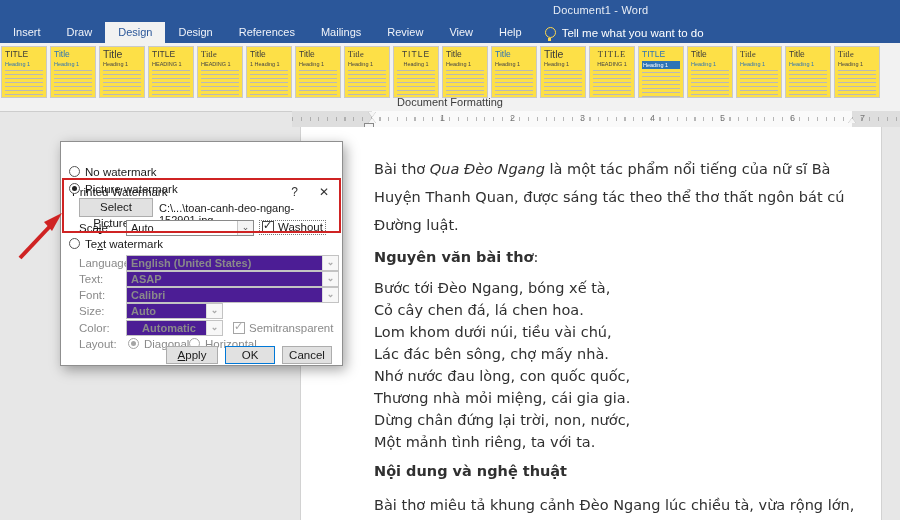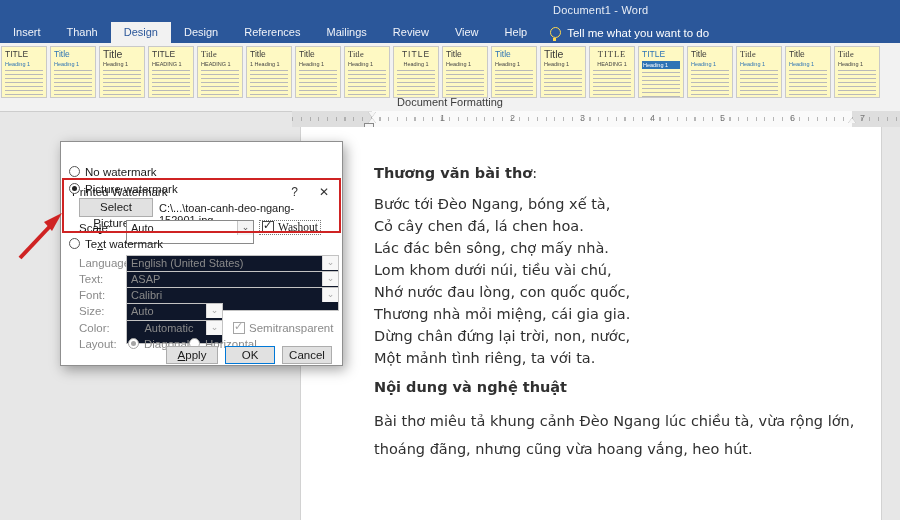--- a/index.html
+++ b/index.html
@@ -14,21 +14,21 @@
   .tabrow{position:absolute;left:0;top:22px;width:900px;height:21px;background:#2b579a;display:flex;align-items:stretch;}
   .tab{color:#f0f3f9;font-size:11px;padding:4px 13px 0 13px;cursor:pointer;}
   .tab.active{background:#f2f2f2;color:#2b579a;font-weight:normal;}
   .tellme{display:flex;align-items:center;gap:6px;color:#ffffff;font-size:11.5px;padding:0 10px;}
   .bulb{width:9px;height:9px;border:1.4px solid #ffd84d;border-radius:50%;position:relative;display:inline-block;}
   .bulb:after{content:"";position:absolute;left:2px;bottom:-4px;width:3px;height:3px;background:#ffd84d;}
 
   
   .ribbon{position:absolute;left:0;top:43px;width:900px;height:68px;background:#f2f2f2;border-bottom:1px solid #cdcdcd;}
   .gallery{position:absolute;left:1px;top:3px;display:flex;gap:3px;width:100%;overflow:hidden;}
-  .gitem{flex:0 0 46px;height:52px;background:#fef9c3;border:1px solid #c9c9c9;padding:3px 3px 0 3px;box-sizing:border-box;cursor:pointer;overflow:hidden;}
+  .gitem{flex:0 0 46px;height:52px;background:#fde047;border:1px solid #c9c9c9;padding:3px 3px 0 3px;box-sizing:border-box;cursor:pointer;overflow:hidden;}
   .gt{font-size:8.5px;color:#3b3b3b;line-height:9px;white-space:nowrap;overflow:hidden;}
   .gt.t-serif{font-family:"Liberation Serif",serif;}
   .gt.t-blue{color:#2e74b5;}
   .gt.t-big{font-size:10.5px;}
   .gt.t-center{text-align:center;letter-spacing:1px;}
   .gh{font-size:5.5px;color:#444;margin-top:2px;white-space:nowrap;overflow:hidden;line-height:6px;}
   .gh.h-blue{color:#2e74b5;}
   .gh.h-under{text-decoration:underline;}
   .gh.h-center{text-align:center;}
   .gh.h-bar{background:#2e74b5;color:#fff;padding:1px 1px;}
@@ -65,48 +65,48 @@
   .dlg-title .txt{position:absolute;left:11px;top:5px;font-size:11.5px;}
   .dlg-help{position:absolute;right:44px;top:4px;font-size:12px;color:#333;cursor:pointer;}
   .dlg-close{position:absolute;right:13px;top:4px;font-size:12px;color:#333;cursor:pointer;}
   .radio{display:inline-block;width:9px;height:9px;border:1px solid #555;border-radius:50%;background:#fff;vertical-align:-1px;margin-right:5px;position:relative;}
   .radio.sel:after{content:"";position:absolute;left:2px;top:2px;width:5px;height:5px;border-radius:50%;background:#222;}
   .radio.dis{border-color:#a5a5a5;}
   .radio.dis.sel:after{background:#a5a5a5;}
   .rrow{position:absolute;left:8px;white-space:nowrap;}
   .btn{position:absolute;background:#e1e1e1;border:1px solid #adadad;font-size:11.5px;text-align:center;line-height:16px;cursor:pointer;color:#1a1a1a;}
   .btn.primary{border:1px solid #0078d7;}
-  .combo{position:absolute;height:24px;background:#fff;border:1px solid #8a8a8a;box-sizing:border-box;font-size:11px;line-height:14px;padding-left:4px;cursor:pointer;}
+  .combo{position:absolute;height:16px;background:#fff;border:1px solid #8a8a8a;box-sizing:border-box;font-size:11px;line-height:14px;padding-left:4px;cursor:pointer;}
   .combo .arr{position:absolute;right:0;top:0;width:15px;height:14px;border-left:1px solid #c5c5c5;background:#f4f4f4;color:#555;text-align:center;font-size:9px;line-height:13px;}
-  .combo.dis{border-color:#c3c3c3;color:#8a8a8a;background:#0f172a;}
+  .combo.dis{border-color:#c3c3c3;color:#8a8a8a;background:#4c1d95;font-weight:bold;}
   .combo.dis .arr{color:#a8a8a8;background:#f7f7f7;border-left-color:#ddd;}
   .combo.centered{text-align:center;padding-right:15px;}
   .chk{display:inline-block;width:10px;height:10px;border:1px solid #444;background:#fff;vertical-align:-2px;margin-right:4px;position:relative;}
   .chk.checked:after{content:"✓";position:absolute;left:0px;top:-3px;font-size:11px;color:#222;}
   .chk.dis{border-color:#a5a5a5;}
   .chk.dis.checked:after{color:#a5a5a5;}
   .dlg-label{position:absolute;left:18px;color:#1a1a1a;}
   .dim{color:#8a8a8a;}
   .u{text-decoration:underline;}
-  .washout-wrap{position:absolute;left:198px;top:0px;border:1px dotted #777;padding:0 2px 1px 2px;font-family:Liberation Serif, serif;}
+  .washout-wrap{position:absolute;left:198px;top:0px;border:1px dotted #777;padding:0 2px 1px 2px;}
 
   
   .red-rect{position:absolute;left:62px;top:178px;width:279px;height:55px;border:2.5px solid #cf2323;box-sizing:border-box;pointer-events:none;z-index:30;}
   .arrow-svg{position:absolute;left:0;top:0;pointer-events:none;z-index:31;}
 </style>
 </head>
 <body>
 
 <div class="titlebar">
   <span class="doc-title">Document1  -  Word</span>
 </div>
 
 <div class="tabrow">
   <div class="tab">Insert</div>
-  <div class="tab">Thanh</div>
+  <div class="tab">Draw</div>
   <div class="tab active">Design</div>
   <div class="tab">Design</div>
   <div class="tab">References</div>
   <div class="tab">Mailings</div>
   <div class="tab">Review</div>
   <div class="tab">View</div>
   <div class="tab">Help</div>
   <div class="tellme">
     <span class="bulb"></span>
     <span>Tell me what you want to do</span>
@@ -220,26 +220,27 @@
   <span class="rn" style="left:498px">6</span>
   <span class="rn" style="left:568px">7</span>
   <div class="ind-left"></div>
   <div class="ind-left2"></div>
   <div class="ind-box"></div>
   <div class="ind-right"></div>
 </div>
 
 <div class="page">
   <div class="doc">
-    <p class="h-bold"><b>Thương văn bài thơ</b><span style="font-weight:normal">:</span></p>
+    <p class="para"><span>Bài thơ </span><span class="it">Qua Đèo Ngang</span><span> là một tác phẩm nổi tiếng của nữ sĩ Bà Huyện Thanh Quan, được sáng tác theo thể thơ thất ngôn bát cú Đường luật.</span></p>
+    <p class="h-bold"><b>Nguyên văn bài thơ</b><span style="font-weight:normal">:</span></p>
     <div class="poem">
       <div>Bước tới Đèo Ngang, bóng xế tà,</div>
       <div>Cỏ cây chen đá, lá chen hoa.</div>
+      <div>Lom khom dưới núi, tiều vài chú,</div>
       <div>Lác đác bên sông, chợ mấy nhà.</div>
-      <div>Lom khom dưới núi, tiều vài chú,</div>
       <div>Nhớ nước đau lòng, con quốc quốc,</div>
       <div>Thương nhà mỏi miệng, cái gia gia.</div>
       <div>Dừng chân đứng lại trời, non, nước,</div>
       <div>Một mảnh tình riêng, ta với ta.</div>
     </div>
     <p class="h-bold">Nội dung và nghệ thuật</p>
     <p class="para">Bài thơ miêu tả khung cảnh Đèo Ngang lúc chiều tà, vừa rộng lớn, thoáng đãng, nhưng cũng vừa hoang vắng, heo hút.</p>
   </div>
 </div>
 

